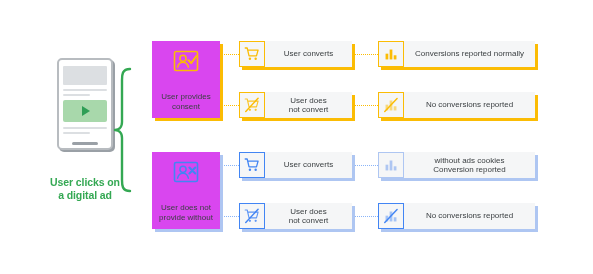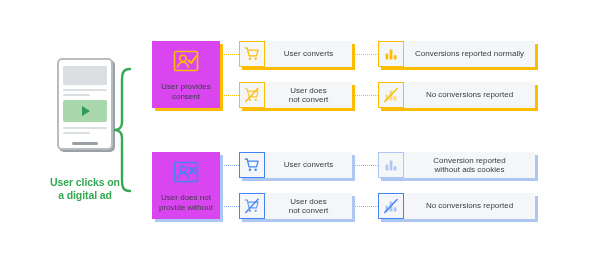--- a/index.html
+++ b/index.html
@@ -123,21 +123,21 @@
   .card.blue   { box-shadow: 3px 3px 0 0 #aec6f2; }
 
   .stage1 {
     width: 68px;
     min-height: 59px;
     padding: 7px 4px 6px 4px;
     display: flex;
     flex-direction: column;
     align-items: center;
     justify-content: center;
-    gap: 8px;
+    gap: 18px;
   }
   .stage1-label {
     font-size: 8px;
     line-height: 10px;
     text-align: center;
     color: #3c4043;
   }
 
   
   .branch-col {
@@ -400,22 +400,22 @@
       <div class="branch-row card blue">
         <div class="icon-box blue-faded">
           <svg width="16" height="16" viewBox="0 0 20 20">
             <rect x="3.2" y="9.6" width="3.4" height="7.2" fill="#aec6f2"></rect>
             <rect x="8.3" y="4.4" width="3.4" height="12.4" fill="#aec6f2"></rect>
             <rect x="13.4" y="11.6" width="3.4" height="5.2" fill="#aec6f2"></rect>
           </svg>
         </div>
         <div class="box-text">
           <div>
+            <div>without ads cookies</div>
             <div>Conversion reported</div>
-            <div>without ads cookies</div>
           </div>
         </div>
       </div>
       <div class="branch-row card blue">
         <div class="icon-box blue">
           <svg width="16" height="16" viewBox="0 0 20 20">
             <rect x="3.2" y="9.6" width="3.4" height="7.2" fill="#4285f4" opacity="0.45"></rect>
             <rect x="8.3" y="4.4" width="3.4" height="12.4" fill="#4285f4" opacity="0.45"></rect>
             <rect x="13.4" y="11.6" width="3.4" height="5.2" fill="#4285f4" opacity="0.45"></rect>
             <path d="M17.6 1.8 L2.2 18.2" fill="none" stroke="#4285f4" stroke-width="1.8" stroke-linecap="round"></path>

